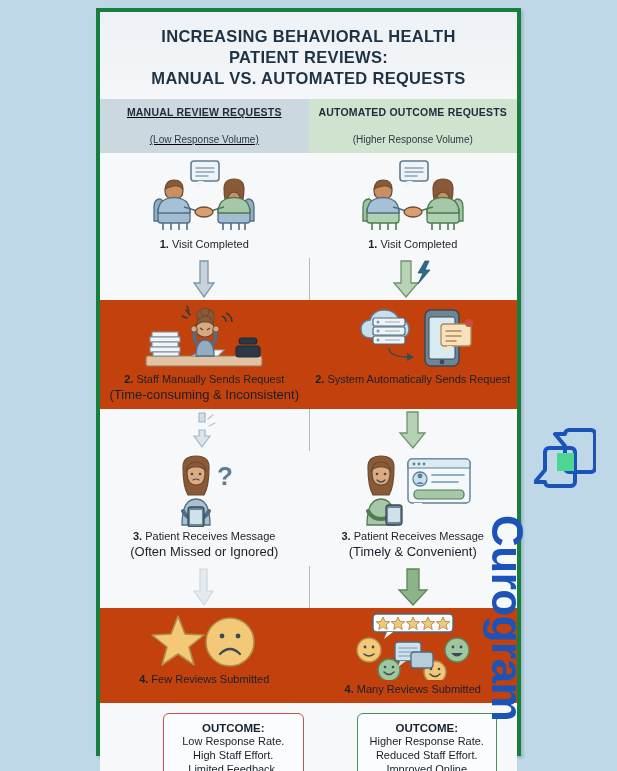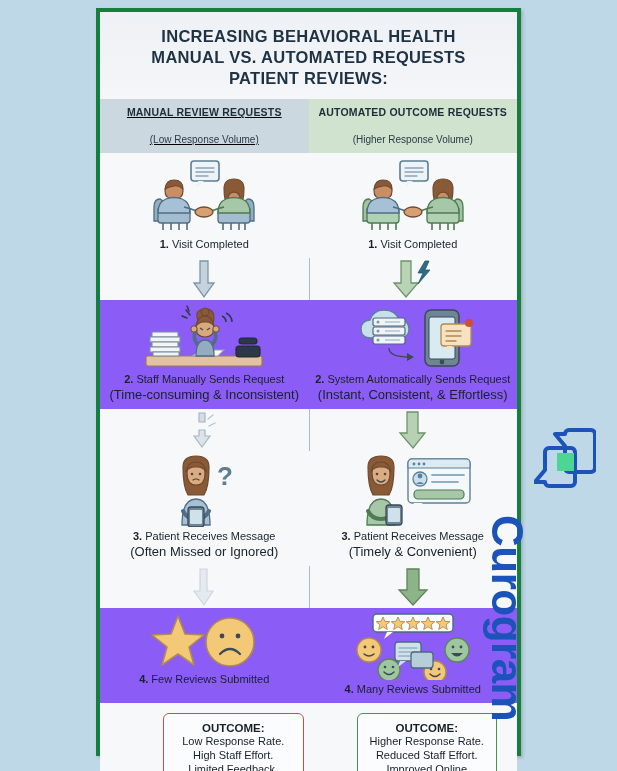--- a/index.html
+++ b/index.html
@@ -49,21 +49,21 @@
   .col-head .ch-title {
     font-size: 10.5px; font-weight: bold; color: #1c2c38; letter-spacing: .2px;
   }
   .col-head .ch-sub {
     font-size: 10px; color: #2a3a46; margin-top: 16px;
   }
 
   
   #flow { position: relative; flex: 1 1 auto; }
   .band { display: flex; position: relative; }
-  .band.alt { background: #8b5cf6; }
+  .band.alt { background: #c2410c; }
   .band.plain { background: #f7f8fa; }
   .cell {
     flex: 1 1 50%;
     display: flex; flex-direction: column;
     align-items: center; justify-content: flex-start;
     padding: 4px 6px 6px 6px;
     position: relative;
   }
   .caption { text-align: center; margin-top: 3px; }
   .cap-main { font-size: 11px; color: #18222b; line-height: 1.25; }
@@ -120,22 +120,22 @@
 </style>
 </head>
 <body>
 
 <div id="page">
 
   <div id="card">
 
     <div id="title-block">
       <div class="tline">INCREASING BEHAVIORAL HEALTH</div>
+      <div class="tline">PATIENT REVIEWS:</div>
       <div class="tline">MANUAL VS. AUTOMATED REQUESTS</div>
-      <div class="tline">PATIENT REVIEWS:</div>
     </div>
 
     <div id="col-headers">
       <div class="col-head manual">
         <div class="ch-title">MANUAL REVIEW REQUESTS</div>
         <div class="ch-sub">(Low Response Volume)</div>
       </div>
       <div class="col-head auto">
         <div class="ch-title">AUTOMATED OUTCOME REQUESTS</div>
         <div class="ch-sub">(Higher Response Volume)</div>
@@ -334,21 +334,20 @@
             <path d="M98 42 l-2 6 l8 -6 z" fill="#f6e2c0" stroke="none"></path>
             <g stroke="#b08a4e" stroke-width="1.4" stroke-linecap="round">
               <line x1="97" y1="27" x2="112" y2="27"></line>
                 <line x1="97" y1="32" x2="112" y2="32"></line>
                 <line x1="97" y1="37" x2="107" y2="37"></line>
             </g>
             <circle cx="120" cy="19" r="4" fill="#cc4d3f"></circle>
           </svg>
           <div class="caption">
             <div class="cap-main"><b>2.</b> System Automatically Sends Request</div>
-            <div class="cap-sub">(Instant, Consistent, &amp; Effortless)</div>
           </div>
         </div>
       </div>
 
       <div class="arrow-band plain">
         <div class="arrow-cell">
           <svg width="34" height="40" viewBox="0 0 34 40">
             <path d="M12 3 h6 v9 h-6 z" fill="#d4dde4" stroke="#9fb2bf" stroke-width="1.1"></path>
             <g stroke="#b6c5cf" stroke-width="1.3" stroke-linecap="round">
               <line x1="21" y1="9" x2="26" y2="5"></line>

